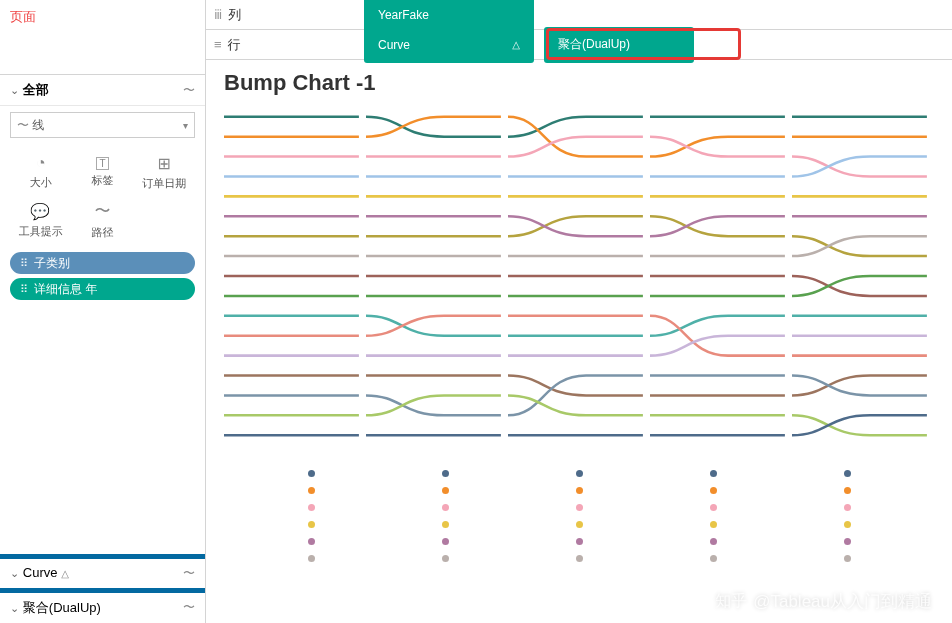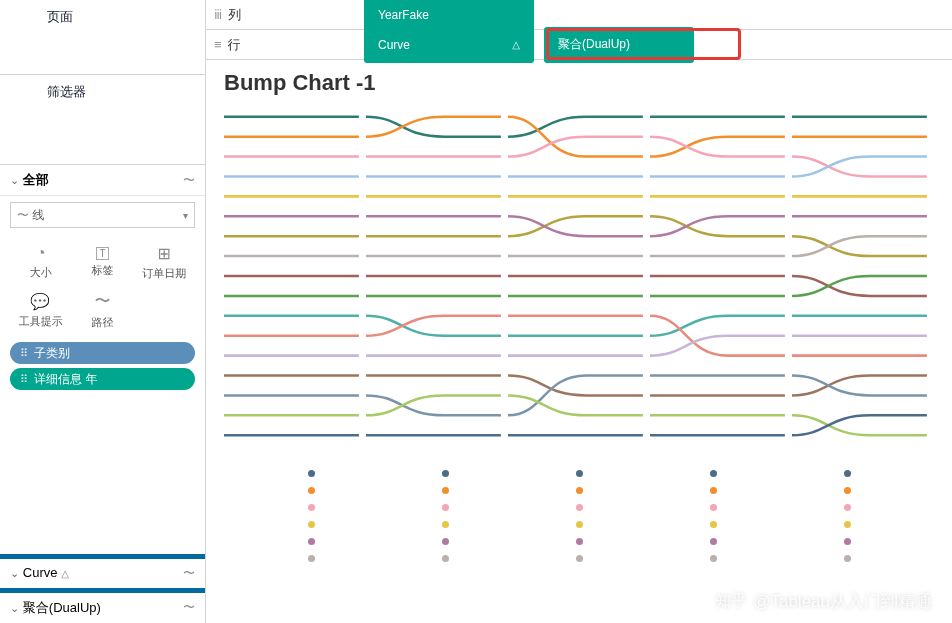--- a/index.html
+++ b/index.html
@@ -1,20 +1,20 @@
 <!DOCTYPE html>
 <html><head>
 <meta charset="utf-8">
 <style>
 * { box-sizing: border-box; margin: 0; padding: 0; font-family: "Microsoft YaHei", Arial, sans-serif; }
 body { width: 952px; height: 623px; background: #fff; display: flex; overflow: hidden; position: relative; }
 .left-panel { width: 206px; border-right: 1px solid #d4d4d4; display: flex; flex-direction: column; }
 .right-panel { flex: 1; display: flex; flex-direction: column; }
 .panel-box { border-bottom: 1px solid #d4d4d4; padding: 8px 10px; }
-.panel-label { font-size: 13px; color: #0f172a; margin-left: 37px; }
+.panel-label { font-size: 13px; color: #ef4444; }
 .pages-box { height: 75px; }
 .filters-box { height: 90px; }
 .marks-label { font-size: 13px; color: #333; padding: 6px 10px; border-bottom: 1px solid #e8e8e8; }
 .marks-header { display: flex; justify-content: space-between; align-items: center; padding: 6px 10px; font-size: 13px; border-bottom: 1px solid #e8e8e8; cursor: pointer; }
 .marks-header .caret { font-size: 11px; color: #666; }
 .mark-type-select { margin: 6px 10px; width: calc(100% - 20px); border: 1px solid #ccc; height: 26px; display: flex; align-items: center; justify-content: space-between; padding: 0 6px; font-size: 12px; color: #555; cursor: pointer; }
 .mark-type-select .chev { font-size: 10px; color: #888; }
 .mark-btn-grid { display: grid; grid-template-columns: repeat(3, 1fr); gap: 0; padding: 4px 10px; }
 .mark-btn { display: flex; flex-direction: column; align-items: center; justify-content: center; height: 48px; font-size: 11px; color: #555; border: 1px solid transparent; cursor: pointer; gap: 3px; }
 .mark-btn .icon { font-size: 16px; color: #888; }
@@ -39,23 +39,20 @@
 .dot { width: 7px; height: 7px; border-radius: 50%; }
 .watermark { position: absolute; bottom: 10px; right: 20px; color: rgba(255,255,255,0.85); font-size: 17px; font-weight: 500; display: flex; align-items: center; gap: 6px; text-shadow: 0 0 4px rgba(0,0,0,0.2); pointer-events: none; }
 .watermark .zlogo { font-size: 16px; }
 </style>
 </head>
 <body>
 
 <div class="left-panel">
   <div class="panel-box pages-box">
     <div class="panel-label">页面</div>
-  </div>
-  <div class="panel-box filters-box">
-    <div class="panel-label">筛选器</div>
   </div>
   <div class="marks-header">
     <span><span class="caret">⌄</span> <b>全部</b></span>
     <span style="font-size:12px;color:#888">〜</span>
   </div>
   <div class="mark-type-select">
     <span><span style="color:#888">〜</span> <span>线</span></span>
     <span class="chev">▾</span>
   </div>
   <div class="mark-btn-grid">

